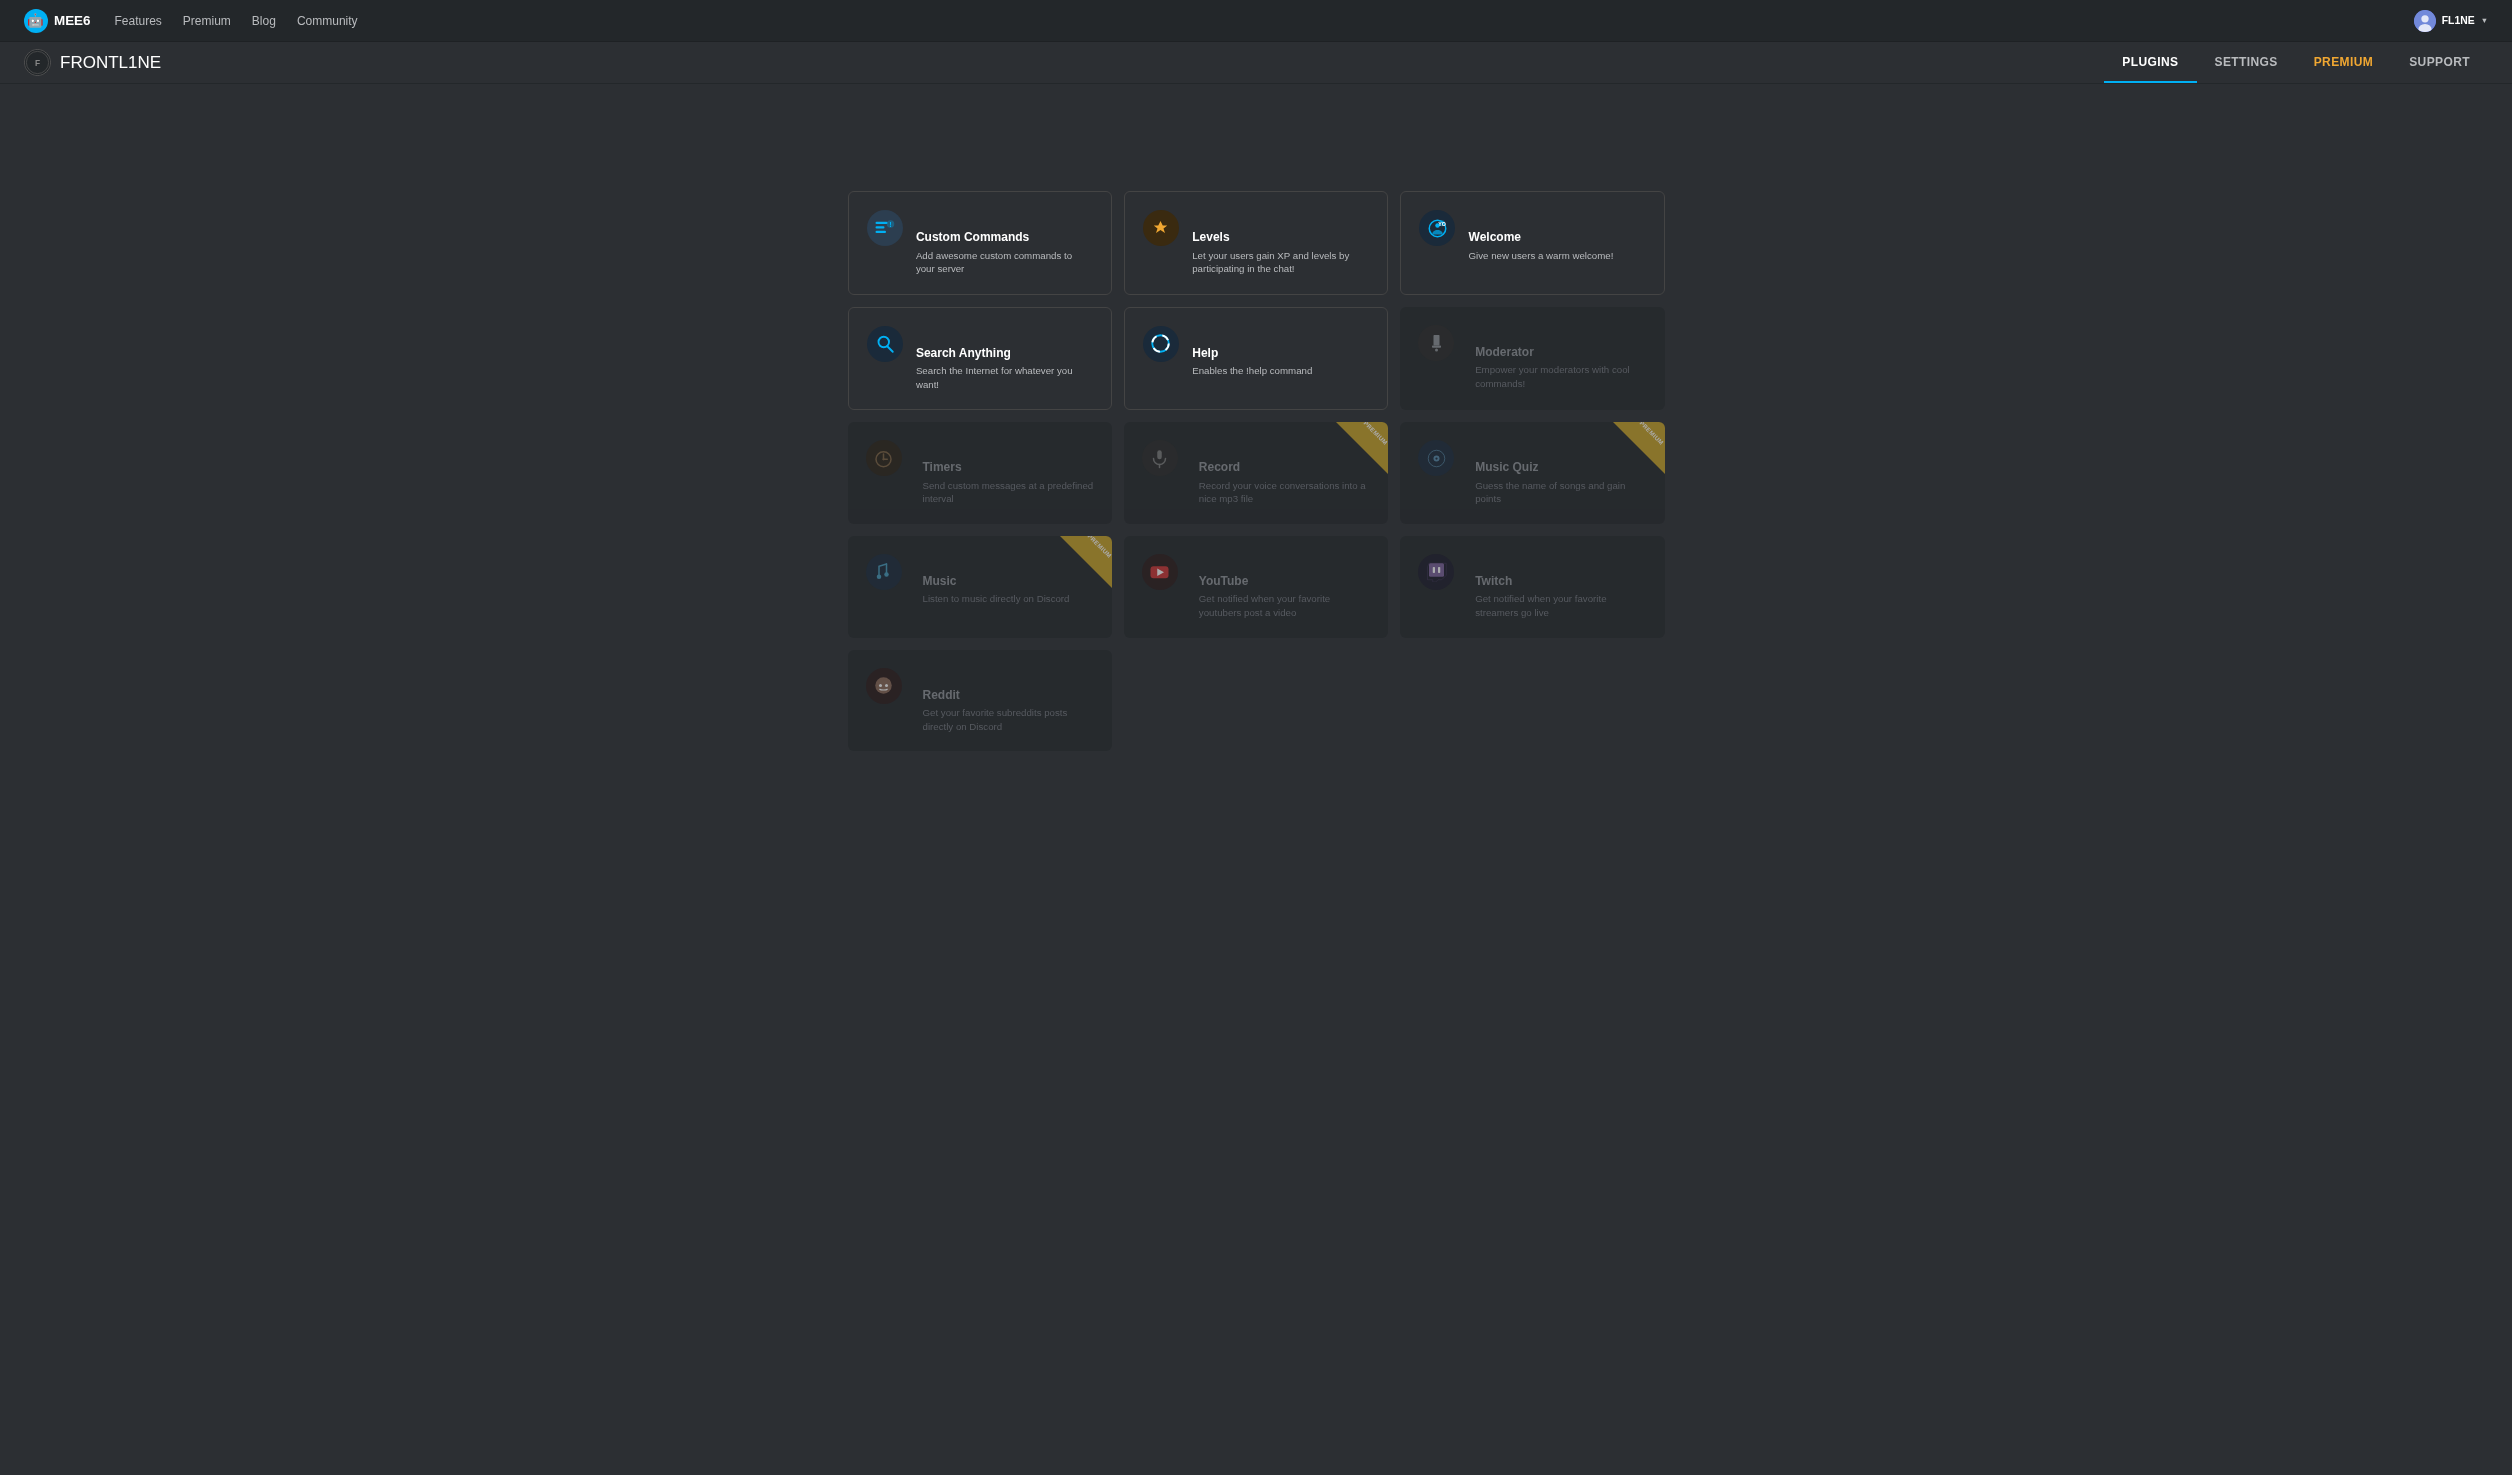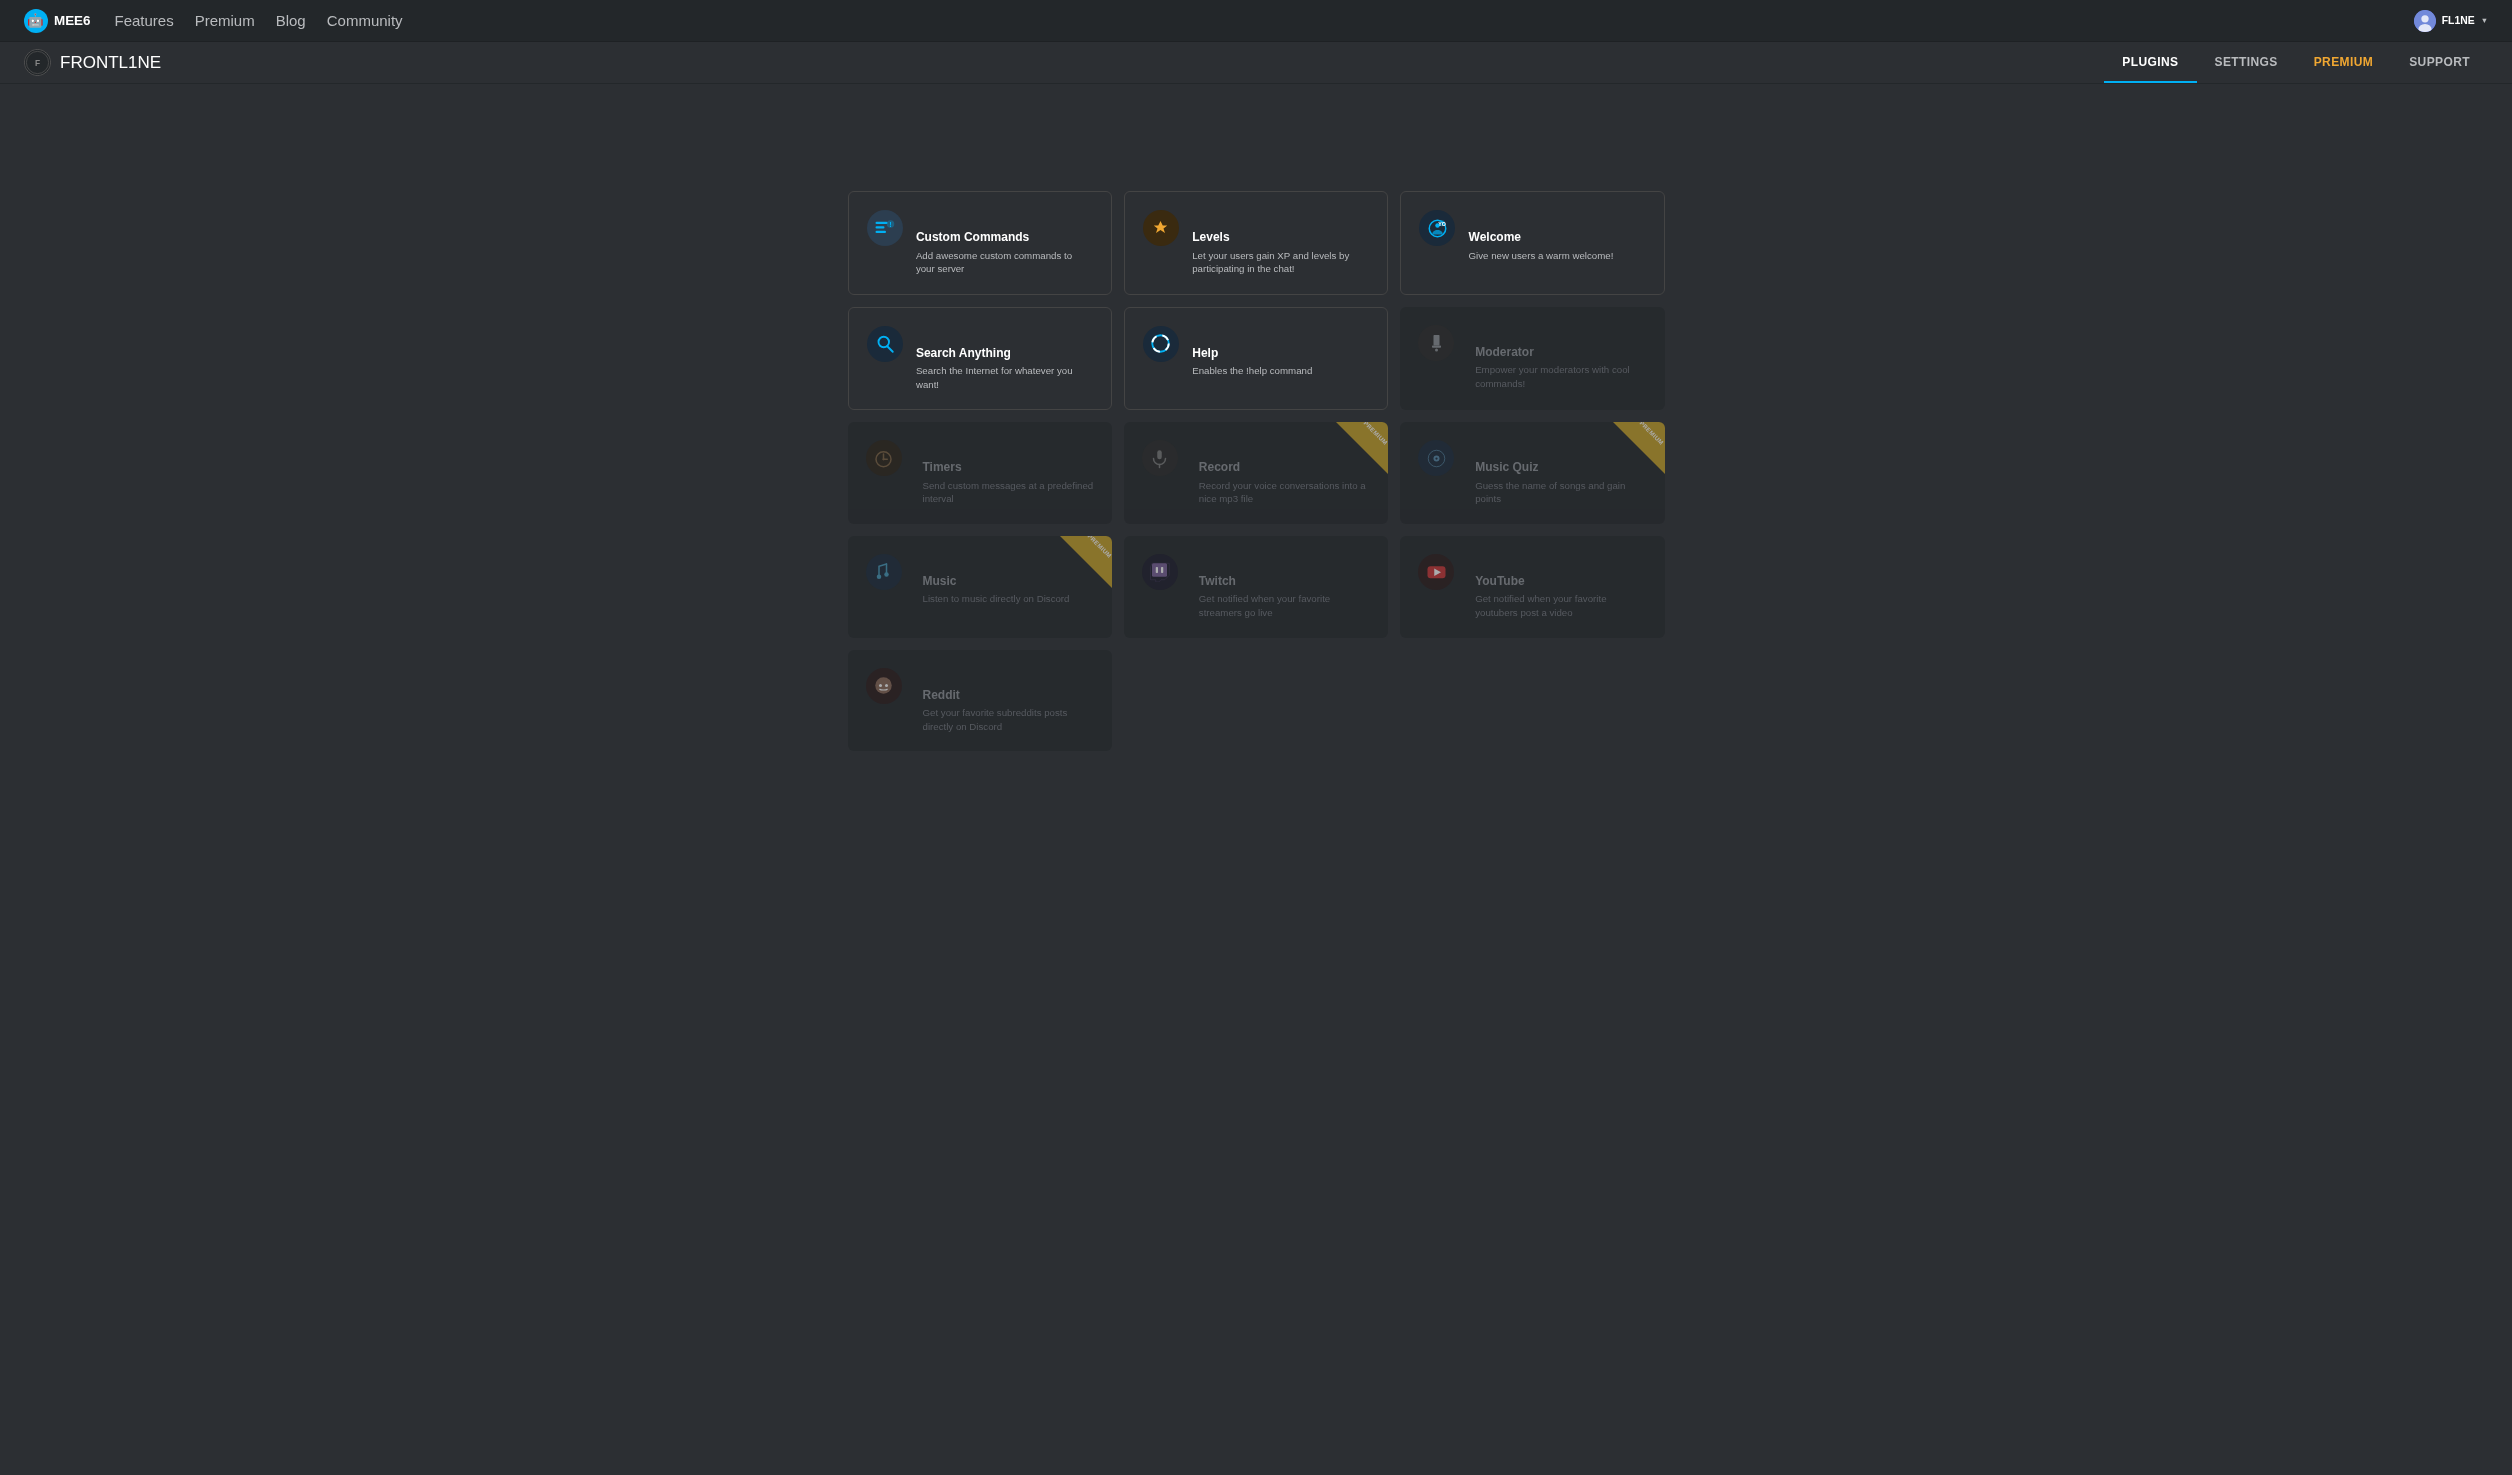--- a/index.html
+++ b/index.html
@@ -44,21 +44,21 @@
     }
     .nav-links {
       display: flex;
       gap: 21px;
       align-items: center;
       flex: 1;
     }
     .nav-link {
       color: #b9bbbe;
       text-decoration: none;
-      font-size: 15px;
+      font-size: 12px;
       cursor: pointer;
       text-align: center;
     }
     .nav-user {
       display: flex;
       align-items: center;
       gap: 6px;
       cursor: pointer;
     }
     .nav-avatar {
@@ -428,44 +428,44 @@
       <circle cx="18" cy="18" r="3" fill="#4499bb"></circle>
     </svg>
     </div>
     <div class="plugin-info">
       <div class="plugin-name">Music</div>
       <div class="plugin-desc">Listen to music directly on Discord</div>
     </div>
   </div>
       <div class="plugin-card inactive">
 
+    <div class="plugin-icon icon-youtube">
+      <svg width="21" height="21" viewBox="0 0 28 28" fill="none">
+      <rect x="2" y="7" width="24" height="16" rx="4" fill="#cc3333"></rect>
+      <polygon points="11,10 20,15 11,20" fill="#fff"></polygon>
+    </svg>
+    </div>
+    <div class="plugin-info">
+      <div class="plugin-name">YouTube</div>
+      <div class="plugin-desc">Get notified when your favorite youtubers post a video</div>
+    </div>
+  </div>
+      <div class="plugin-card inactive">
+
     <div class="plugin-icon icon-twitch">
       <svg width="21" height="21" viewBox="0 0 28 28" fill="none">
       <rect x="4" y="3" width="20" height="18" rx="2" fill="#7a6099"></rect>
       <rect x="9" y="8" width="3" height="8" rx="1" fill="#fff"></rect>
       <rect x="16" y="8" width="3" height="8" rx="1" fill="#fff"></rect>
       <path d="M4 3l-2 5v17h7v3h4l3-3h5l6-6V3H4z" fill="none" stroke="#7a6099" stroke-width="1" opacity="0.3"></path>
     </svg>
     </div>
     <div class="plugin-info">
       <div class="plugin-name">Twitch</div>
       <div class="plugin-desc">Get notified when your favorite streamers go live</div>
-    </div>
-  </div>
-      <div class="plugin-card inactive">
-
-    <div class="plugin-icon icon-youtube">
-      <svg width="21" height="21" viewBox="0 0 28 28" fill="none">
-      <rect x="2" y="7" width="24" height="16" rx="4" fill="#cc3333"></rect>
-      <polygon points="11,10 20,15 11,20" fill="#fff"></polygon>
-    </svg>
-    </div>
-    <div class="plugin-info">
-      <div class="plugin-name">YouTube</div>
-      <div class="plugin-desc">Get notified when your favorite youtubers post a video</div>
     </div>
   </div>
       <div class="plugin-card inactive">
 
     <div class="plugin-icon icon-reddit">
       <svg width="21" height="21" viewBox="0 0 28 28" fill="none">
       <circle cx="14" cy="14" r="11" fill="#886655"></circle>
       <circle cx="10" cy="14" r="2" fill="#fff"></circle>
       <circle cx="18" cy="14" r="2" fill="#fff"></circle>
       <path d="M9 19c1.4 1.4 8.6 1.4 10 0" stroke="#fff" stroke-width="1.5" fill="none" stroke-linecap="round"></path>

